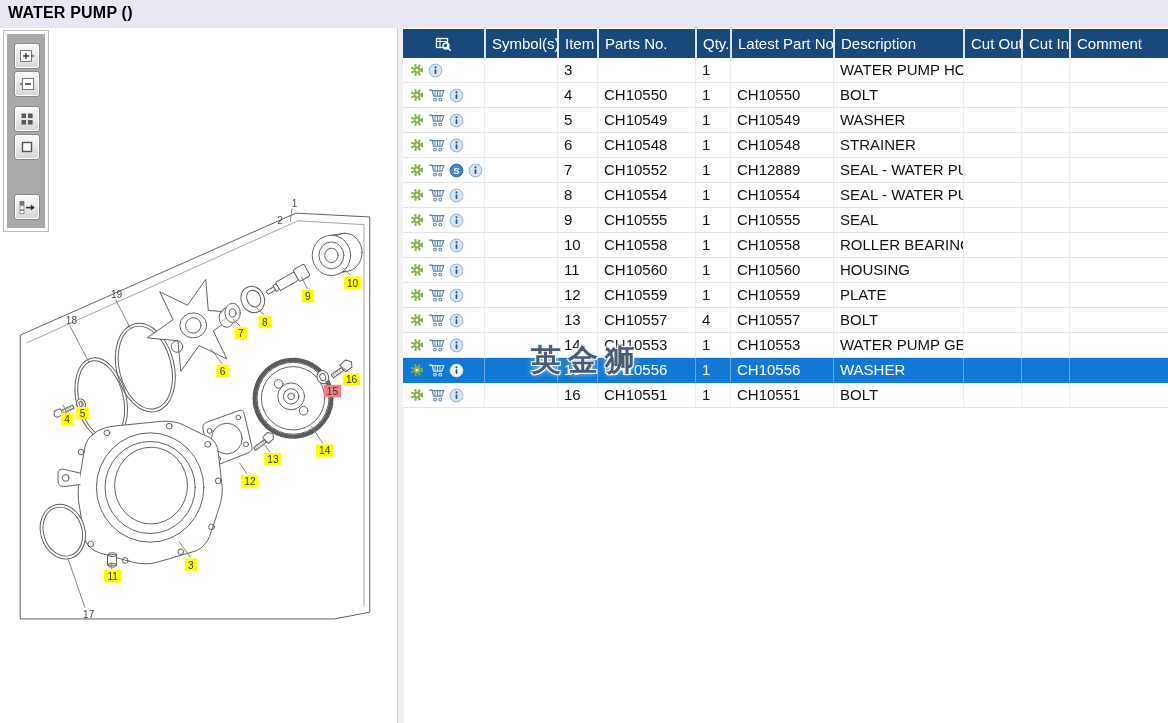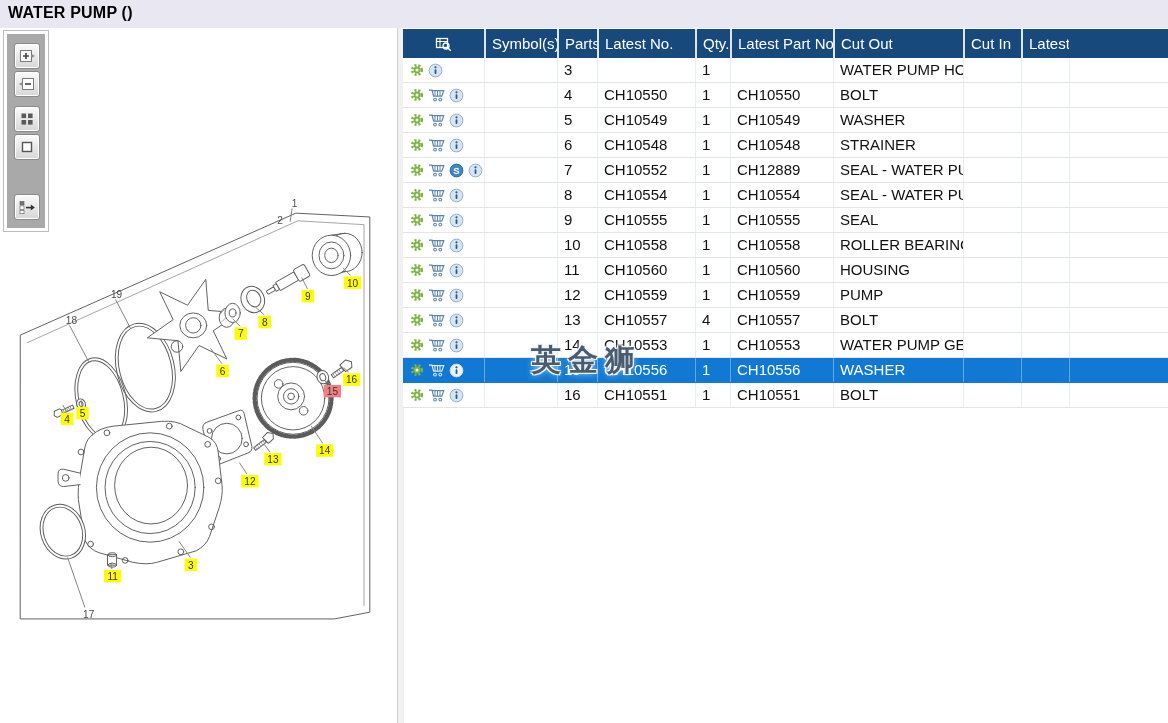--- a/index.html
+++ b/index.html
@@ -302,27 +302,28 @@
       <div class="thead">
         <div class="th c0">
           <svg width="17" height="16" viewBox="0 0 17 16">
             <rect x="1.5" y="2.5" width="11" height="9" fill="none" stroke="#fff" stroke-width="1.3"></rect>
             <path d="M1.5 5.5h11 M5 2.5v9" stroke="#fff" stroke-width="1"></path>
             <circle cx="11" cy="10" r="3" fill="none" stroke="#fff" stroke-width="1.3"></circle>
             <path d="M13.2 12.2l2.5 2.5" stroke="#fff" stroke-width="1.5"></path>
           </svg>
         </div>
         <div class="th c1">Symbol(s)</div>
-        <div class="th c2">Parts</div>
-        <div class="th c3">Latest No.</div>
+        <div class="th c2">Item</div>
+        <div class="th c3">Parts No.</div>
         <div class="th c4">Qty.</div>
         <div class="th c5">Latest Part No.</div>
+        <div class="th c6">Description</div>
         <div class="th c7">Cut Out</div>
         <div class="th c8">Cut In</div>
-        <div class="th c9">Latest</div>
+        <div class="th c9">Comment</div>
       </div>
       <div class="tr">
         <div class="td c0">
           <svg class="i-gear" width="14" height="14" viewBox="0 0 14 14">
             <circle cx="7" cy="7" r="4.8" fill="none" stroke="#7cb342" stroke-width="2.6" stroke-dasharray="2 1.9"></circle>
             <circle cx="7" cy="7" r="3.4" fill="#7cb342"></circle>
             <circle cx="7" cy="7" r="1.5" fill="#fff"></circle>
           </svg>
           <svg class="i-info" width="15" height="15" viewBox="0 0 15 15">
             <circle class="info-bg" cx="7.5" cy="7.5" r="6.4" fill="#d8e5f1" stroke="#92b2cf"></circle>
@@ -593,21 +594,21 @@
             <circle class="info-bg" cx="7.5" cy="7.5" r="6.4" fill="#d8e5f1" stroke="#92b2cf"></circle>
             <circle cx="7.5" cy="4.3" r="1.1" fill="#1c5d92"></circle>
             <rect x="6.6" y="6.2" width="1.8" height="4.8" rx=".8" fill="#1c5d92"></rect>
           </svg>
         </div>
         <div class="td c1"></div>
         <div class="td c2">12</div>
         <div class="td c3">CH10559</div>
         <div class="td c4">1</div>
         <div class="td c5">CH10559</div>
-        <div class="td c6">PUMP</div>
+        <div class="td c6">PLATE</div>
         <div class="td c7"></div>
         <div class="td c8"></div>
         <div class="td c9"></div>
       </div>
       <div class="tr">
         <div class="td c0">
           <svg class="i-gear" width="14" height="14" viewBox="0 0 14 14">
             <circle cx="7" cy="7" r="4.8" fill="none" stroke="#7cb342" stroke-width="2.6" stroke-dasharray="2 1.9"></circle>
             <circle cx="7" cy="7" r="3.4" fill="#7cb342"></circle>
             <circle cx="7" cy="7" r="1.5" fill="#fff"></circle>

